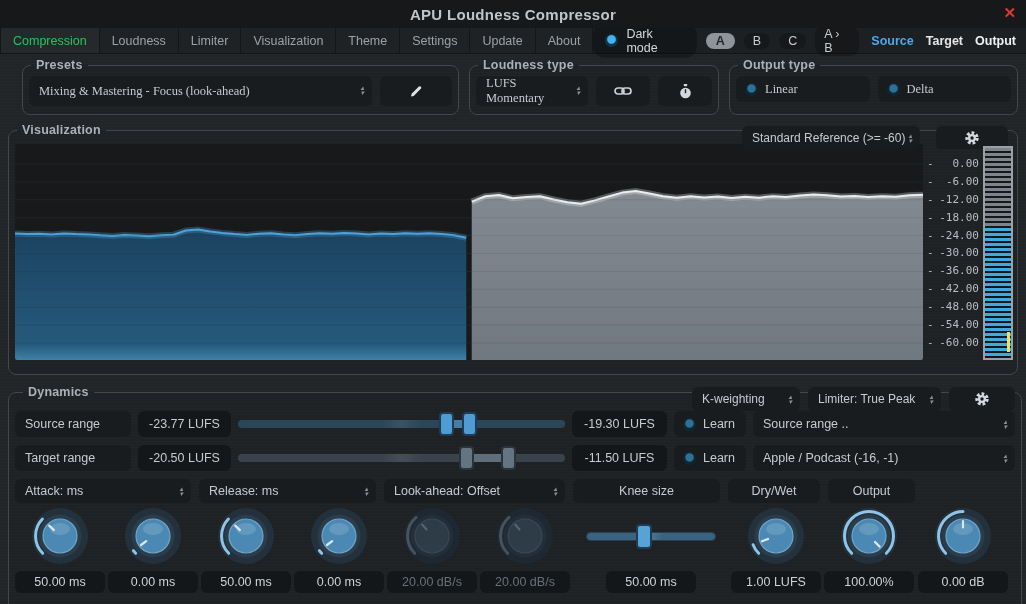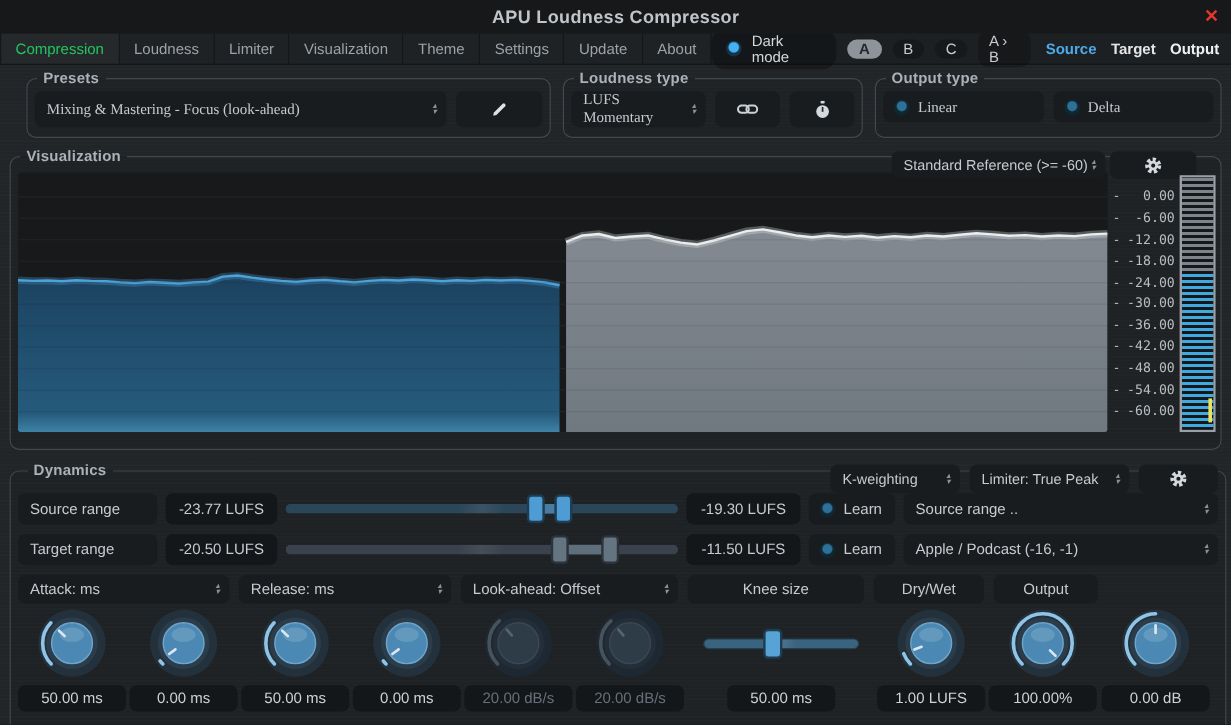--- a/index.html
+++ b/index.html
@@ -42,21 +42,21 @@
   
   .toprow { display:flex; gap:10px; margin:4px 8px 0;padding-left:14px; }
   .fs-inner { display:flex; gap:8px; padding:4px 6px 8px; align-items:center; }
   .fs-presets { width:437px; }
   .fs-loudness { width:250px; }
   .fs-outtype { flex:1; }
   .h30 { height:30px;font-family:Liberation Serif, serif; }
 
   
   .viz { margin:8px 8px 0; position:relative; height:252px; }
-  .viz-controls { position:absolute; top:-11px; right:20px; display:flex; gap:4px; }
+  .viz-controls { position:absolute; top:-11px; right:9px; display:flex; gap:16px; }
   .viz-controls .dd { width:178px; height:23px; font-size:12px; }
   .viz-controls .btn { width:72px; height:23px; }
   .viz-body { display:flex; align-items:flex-start; padding:7px 4px 0 6px; }
   #chart { display:block; background:#17191b; border-radius:2px; }
   .scale { position:relative; width:58px; height:216px; flex:0 0 auto; }
   .scale-row { position:absolute; left:0; right:0; display:flex; font-family:"DejaVu Sans Mono", monospace; font-size:11px; color:#b9bec2; }
   .scale-dash { margin-left:4px; }
   .scale-num { flex:1; text-align:right; padding-right:2px; }
   .meter { position:relative; width:30px; height:214px; margin:2px 0 0 2px; border:2px solid #9aa0a5; background:#101214; flex:0 0 auto; }
   .m-gray { height:38%; background: repeating-linear-gradient(to bottom, #7e8489 0 3px, #15181a 3px 5px); }

